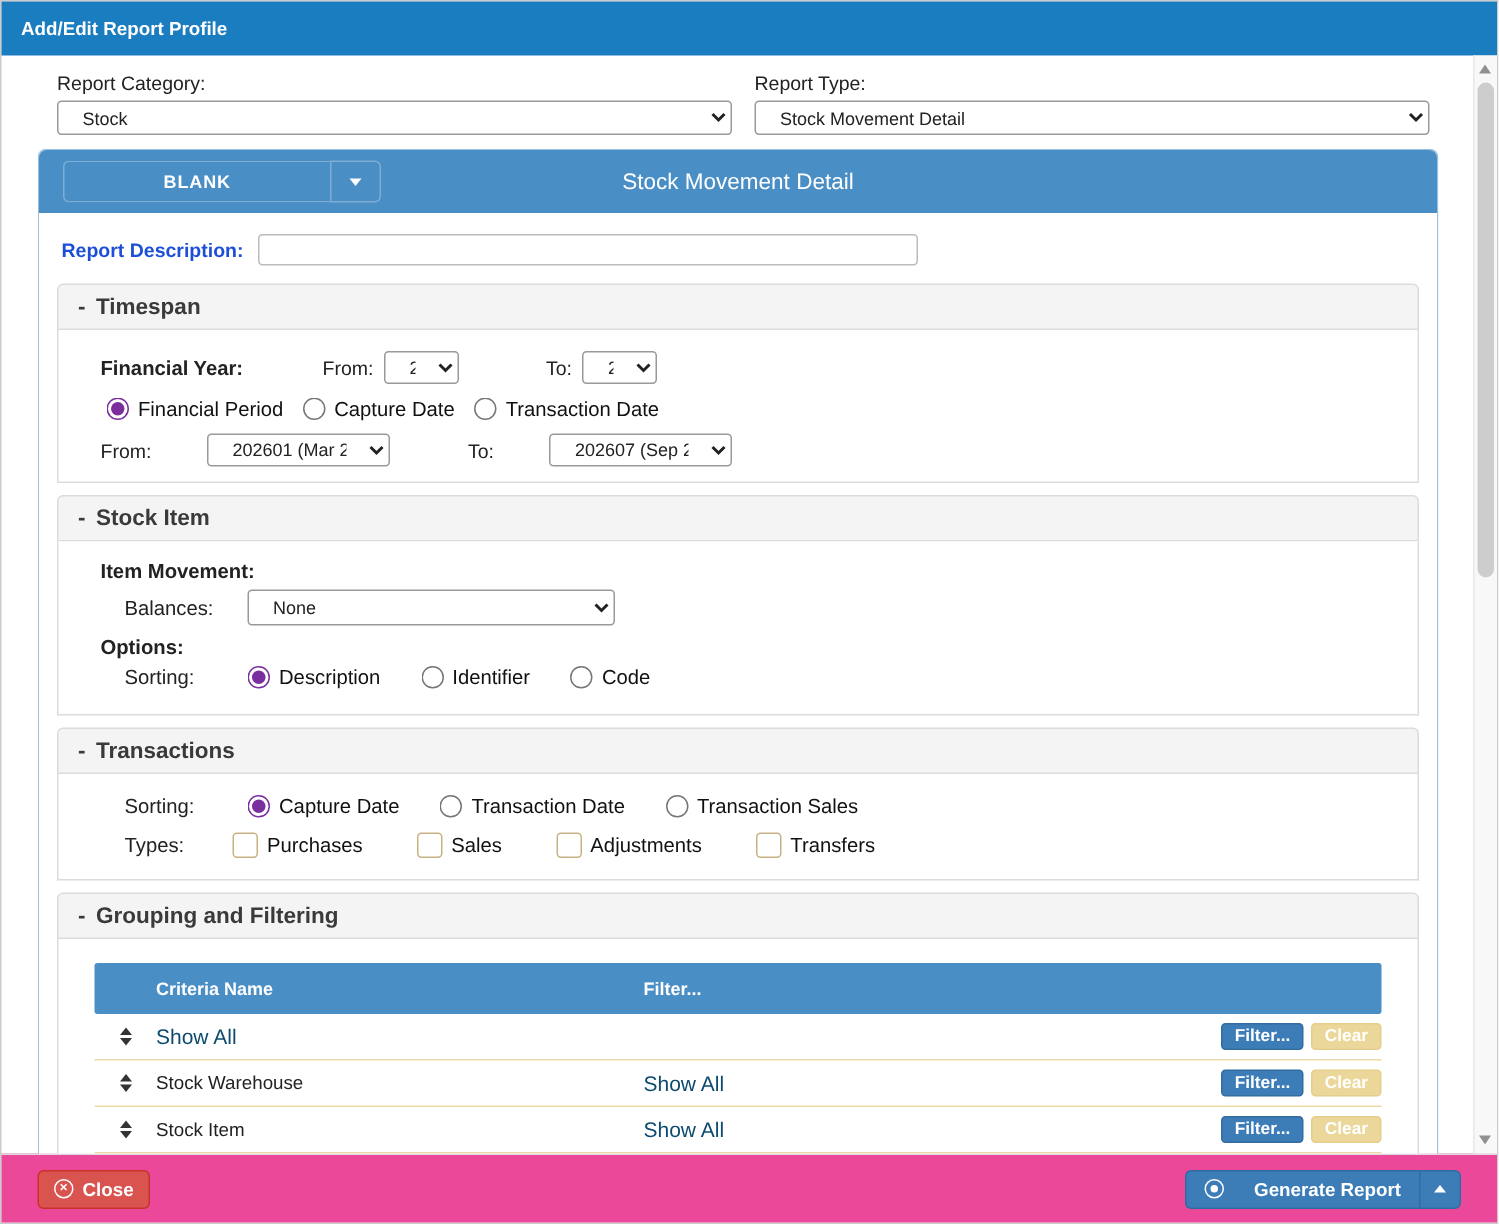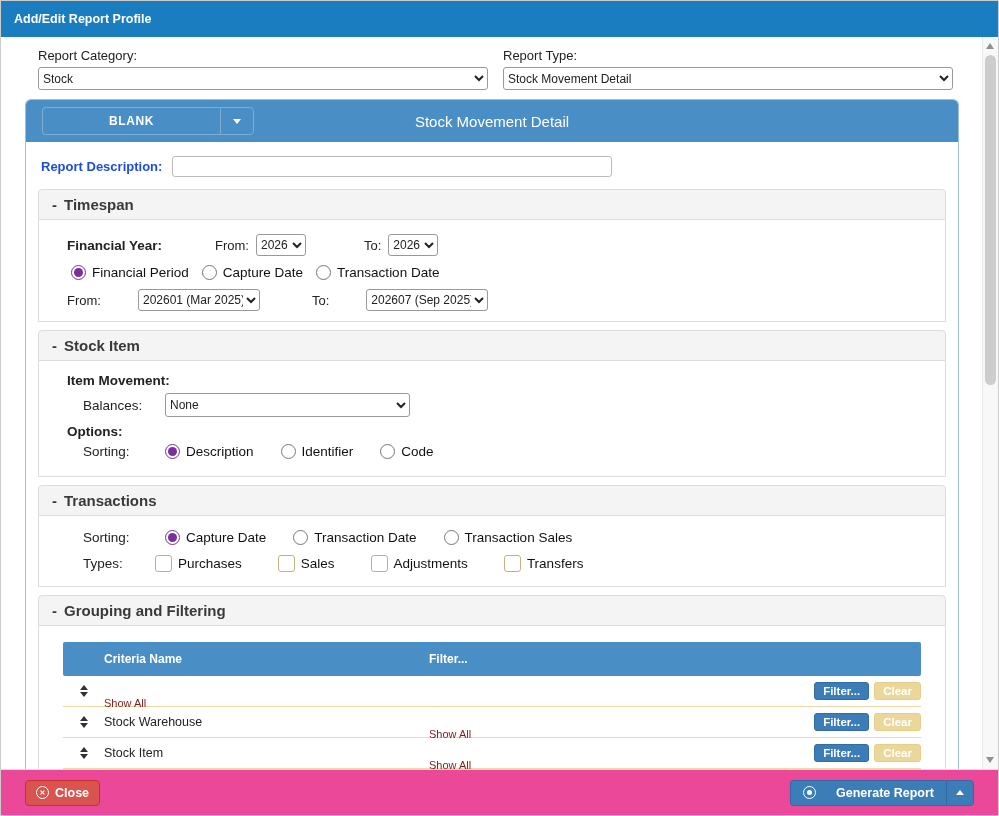--- a/index.html
+++ b/index.html
@@ -8,21 +8,21 @@
 
   
   .titlebar { flex:none; height:36px; background:#1a7dc0; color:#fff; font-weight:bold; font-size:12.5px; display:flex; align-items:center; padding:0 13px; }
 
   
   .scroll-area { position:relative; flex:none; height:732px; width:983px; overflow:hidden; }
 
   .top-fields { display:flex; gap:15px; padding:11px 31px 9px 37px; }
   .top-fields .field { flex:1; }
   .top-fields label { display:block; font-size:13px; color:#222; margin-bottom:4px; }
-  select { font-family:"Liberation Sans",sans-serif; font-size:12px; color:#222; border:1px solid #999; border-radius:3px; background:#fff; height:23px; padding:0 0; }
+  select { font-family:"Liberation Sans",sans-serif; font-size:12px; color:#222; border:1px solid #999; border-radius:3px; background:#fff; height:23px; padding:0 12px; }
   select.full { width:100%; }
 
   
   .panel { margin:0 25px 0 24px; border:1px solid #9cc0de; border-bottom:none; border-radius:6px 6px 0 0; }
   .panel-header { height:42px; background:#4a8ec6; border-radius:5px 5px 0 0; display:flex; align-items:center; position:relative; padding:0 16px; }
   .blank-split { display:flex; height:28px; position:relative; z-index:2; }
   .blank-main { width:178px; background:#4a8ec6; border:1px solid #7fadd2; border-right:none; border-radius:4px 0 0 4px; color:#ffffff; font-weight:bold; font-size:12px; letter-spacing:0.6px; display:flex; align-items:center; justify-content:center; cursor:pointer; }
   .blank-caret { width:34px; background:#4a8ec6; border:1px solid #7fadd2; border-radius:0 4px 4px 0; display:flex; align-items:center; justify-content:center; cursor:pointer; }
   .caret-down { width:0; height:0; border-left:4px solid transparent; border-right:4px solid transparent; border-top:5px solid #fff; }
   .panel-title { position:absolute; left:0; right:0; text-align:center; color:#fff; font-size:15px; z-index:1; }
@@ -62,21 +62,21 @@
 
   
   .grouping-body { padding:16px 24px 12px 24px; }
   .gheader { display:flex; align-items:center; background:#4a8ec6; color:#fff; font-weight:bold; font-size:12px; height:34px; border-radius:2px; }
   .gheader .col-name { margin-left:41px; width:325px; }
   .grow { display:flex; align-items:center; height:31px; border-bottom:1px solid #f0d8a6; }
   .grow .handle { width:41px; display:flex; flex-direction:column; align-items:center; cursor:grab; }
   .h-up { width:0; height:0; border-left:4px solid transparent; border-right:4px solid transparent; border-bottom:5px solid #333; margin-bottom:2px; }
   .h-down { width:0; height:0; border-left:4px solid transparent; border-right:4px solid transparent; border-top:5px solid #333; }
   .grow .name { width:325px; font-size:12.5px; color:#222; }
-  .grow .filter-val { flex:1; font-size:11px; color:#7f1d1d; align-self:flex-start; padding-top:21px; }
+  .grow .filter-val { flex:1; font-size:14px; color:#0c4a6e; align-self:flex-start; padding-top:7px; }
   .grow .actions { display:flex; gap:5px; }
   .btn-filter { background:#3c7db8; border:1px solid #336c9f; color:#fff; font-size:11.5px; font-weight:bold; border-radius:3px; padding:2px 8px; cursor:pointer; font-family:"Liberation Sans",sans-serif; }
   .btn-clear { background:#ecd79b; border:1px solid #e5cd8c; color:#fff; font-size:11.5px; font-weight:bold; border-radius:3px; padding:2px 8px; cursor:default; font-family:"Liberation Sans",sans-serif; }
 
   
   .footer { flex:none; height:46px; background:#ec4899; border-top:1px solid #ddd; display:flex; align-items:center; padding:0 24px; }
   .btn-close { display:flex; align-items:center; gap:6px; background:#d9534f; border:1px solid #c9302c; color:#fff; border-radius:4px; padding:5px 10px; font-size:12.5px; font-weight:bold; cursor:pointer; font-family:"Liberation Sans",sans-serif; }
   .icon-circle-x { width:13px; height:13px; border:1px solid #fff; border-radius:50%; display:flex; align-items:center; justify-content:center; flex:none; }
   .icon-circle-x::before { content:"\2715"; font-size:7px; line-height:1; color:#fff; }
   .footer-right { margin-left:auto; display:flex; }

